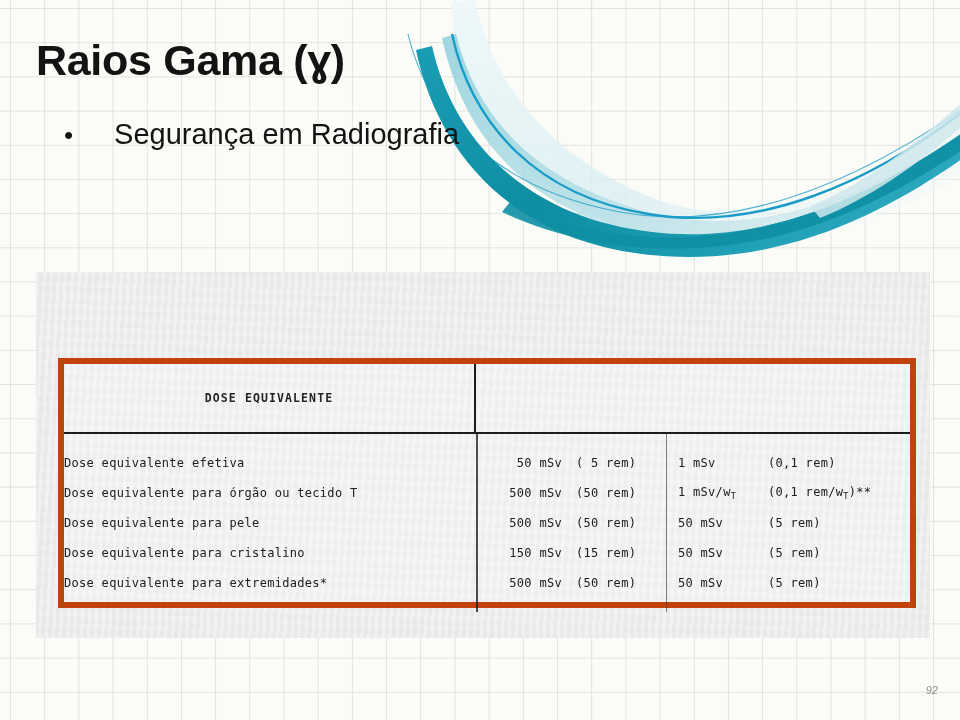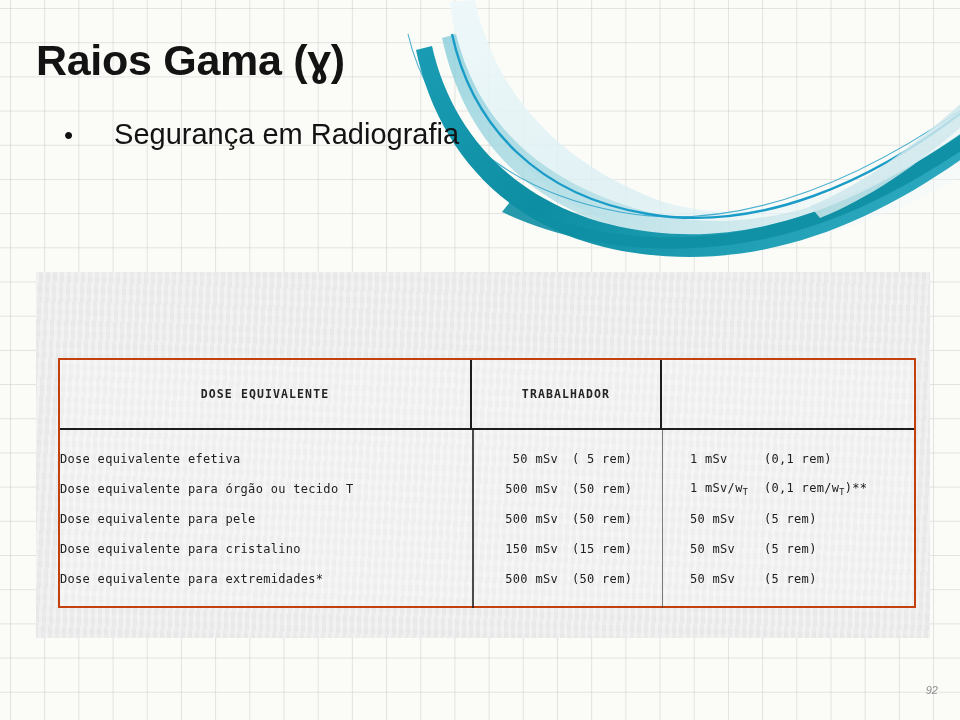--- a/index.html
+++ b/index.html
@@ -52,21 +52,21 @@
   }
   #scan-title{
     position:absolute;left:0;right:0;top:12px;text-align:center;
     font-family:"DejaVu Sans Mono", monospace;
     font-size:12.5px;font-weight:bold;color:#2b2b2b;
     letter-spacing:1.4px;
   }
   
   #dose-table{
     position:absolute;left:22px;top:86px;width:858px;height:250px;
-    border:2px solid #c2410c;
+    border:6px solid #c2410c;
     background:rgba(255,255,255,0.25);
     box-sizing:border-box;
   }
   .thead{
     position:relative;height:68px;
     border-bottom:2px solid #1c1c1c;
     display:flex;
   }
   .th{
     display:flex;align-items:center;justify-content:center;
@@ -82,21 +82,21 @@
   .vline-2{position:absolute;left:602px;top:0;bottom:0;width:1px;background:#3a3a3a;opacity:.65;}
   .row{
     position:relative;display:flex;align-items:center;height:30px;
     font-family:"DejaVu Sans Mono", monospace;
     font-size:12px;color:#202020;letter-spacing:0.3px;
   }
   #rows{position:absolute;left:0;right:0;top:14px;}
   .c-label{width:412px;box-sizing:border-box;}
   .c-w-msv{width:92px;text-align:right;padding-right:6px;box-sizing:border-box;}
   .c-w-rem{width:98px;text-align:left;padding-left:8px;box-sizing:border-box;}
-  .c-p-msv{width:96px;text-align:left;padding-left:28px;box-sizing:border-box;}
+  .c-p-msv{width:96px;text-align:left;padding-left:12px;box-sizing:border-box;}
   .c-p-rem{flex:1;text-align:left;padding-left:6px;box-sizing:border-box;}
   sub{font-size:8.5px;}
   
   #page-number{
     position:absolute;right:22px;bottom:24px;
     font-size:11px;color:#8d8d8d;font-style:italic;
   }
 </style>
 </head>
 <body>
@@ -147,21 +147,20 @@
     <span id="bullet-text">Segurança em Radiografia</span>
   </div>
 
   <div id="scan">
     <div id="scan-noise"></div>
 
 
     <div id="dose-table">
       <div class="thead">
         <div class="th th-dose">DOSE EQUIVALENTE</div>
-        <div class="th th-worker">TRABALHADOR</div>
       </div>
 
       <div class="tbody">
         <div class="vline-1"></div>
         <div class="vline-2"></div>
 
         <div id="rows">
 
           <div class="row">
             <div class="c-label">Dose equivalente efetiva</div>

